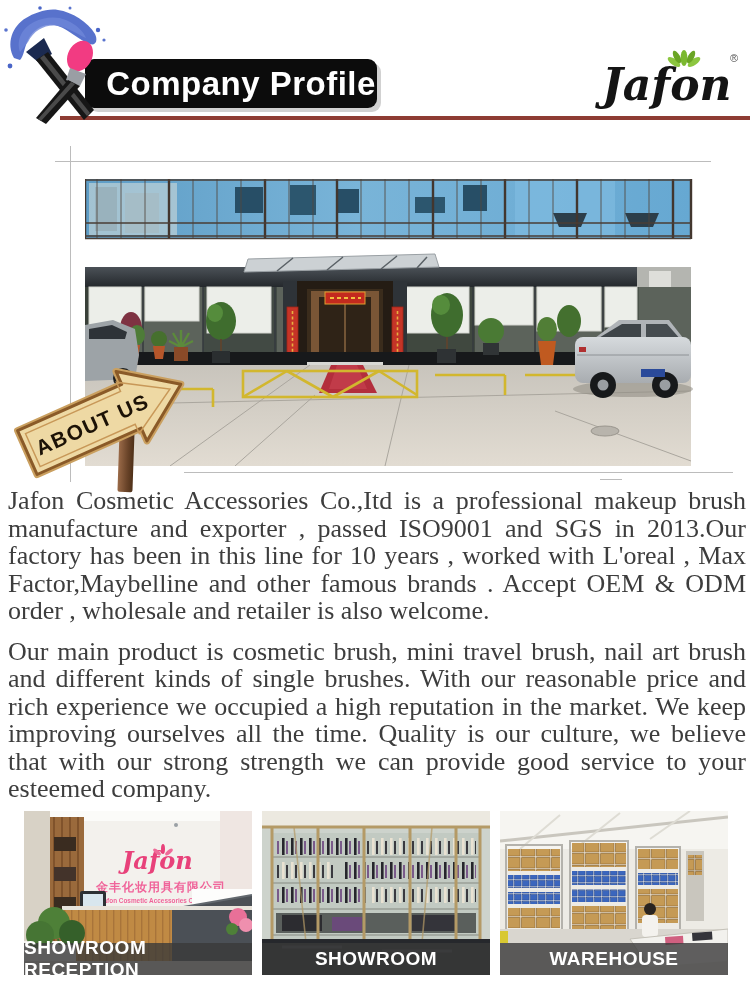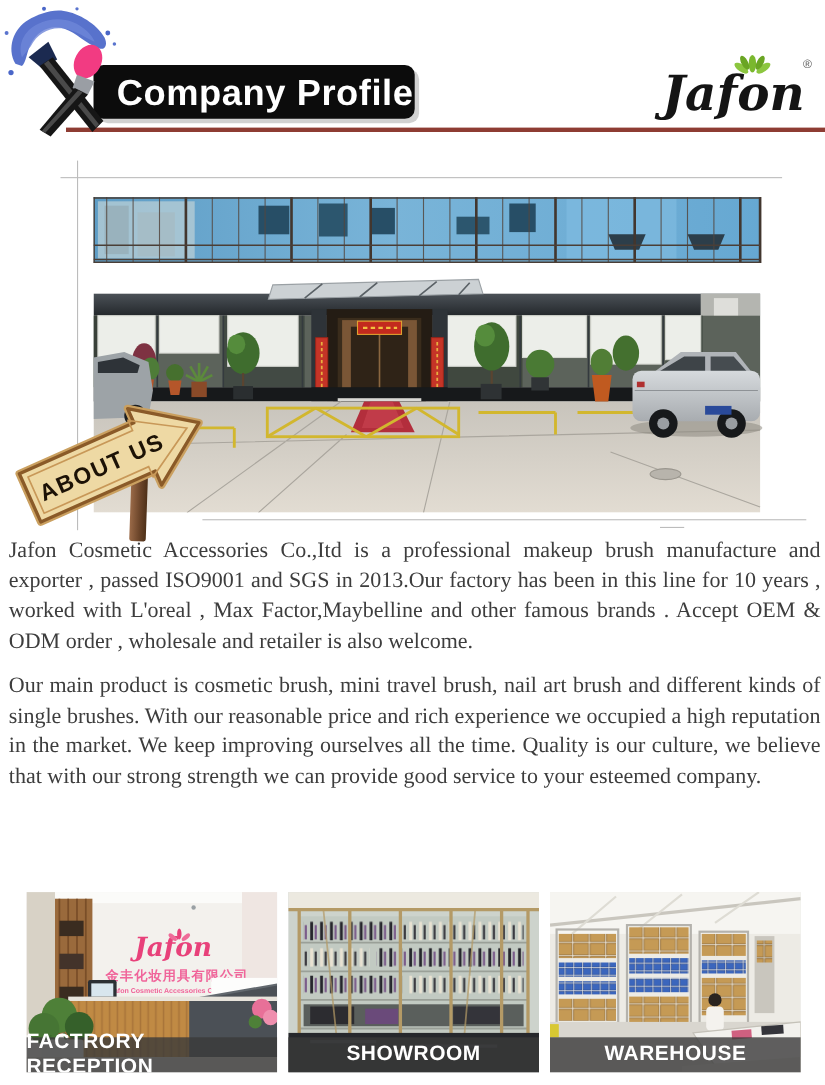--- a/index.html
+++ b/index.html
@@ -22,21 +22,21 @@
   .hero-photo { position:absolute; left:85px; top:179px; z-index:2; }
 
   
   .sign-post { position:absolute; left:119px; top:402px; width:15px; height:90px;
     background:linear-gradient(90deg,#9a6a48,#6a4429 60%,#4e3018); transform:rotate(2deg); z-index:5; border-radius:2px;}
   .about-sign { position:absolute; left:14px; top:376px; width:182px; height:84px;
     transform:rotate(-24deg); z-index:6; }
 
   
   .copy { position:absolute; left:8px; top:487px; width:738px; display:flex; flex-direction:column; gap:13px; z-index:2; }
-  .copy p { font-family:"Liberation Serif", serif; font-size:20px; line-height:27.5px;
+  .copy p { font-family:"Liberation Serif", serif; font-size:26px; line-height:27.5px;
     color:#3d3d3d; text-align:justify; }
 
   
   .gallery { position:absolute; left:0; top:811px; width:750px; height:164px; z-index:2; }
   .g-item { position:absolute; top:0; width:228px; height:164px; overflow:hidden; background:#eee; }
   .g-item svg { display:block; }
   .g-cap { position:absolute; left:0; bottom:0; width:100%; height:32px;
     background:rgba(58,58,58,0.80); color:#ffffff; font-size:19px; font-weight:bold;
     display:flex; align-items:center; justify-content:center; letter-spacing:0.5px;
     font-family:"Liberation Sans", sans-serif; }
@@ -296,21 +296,21 @@
             <circle cx="48" cy="122" r="13" fill="#35602a"></circle>
           <circle cx="16" cy="124" r="14" fill="#467534"></circle>
           <path d="M22,130 q-4,18 2,30 M34,128 q6,16 2,32" stroke="#3c6a2e" stroke-width="2" fill="none"></path>
           <rect x="14" y="134" width="38" height="30" rx="3" fill="#ececea"></rect>
           <circle cx="214" cy="106" r="9" fill="#e87098"></circle>
             <circle cx="222" cy="114" r="7" fill="#ef8fae"></circle>
           <circle cx="208" cy="118" r="6" fill="#4e8038"></circle>
         </g>
         <rect y="150" width="228" height="14" fill="#d8d2ca"></rect>
       </svg>
-      <div class="g-cap">FACTRORY RECEPTION</div>
+      <div class="g-cap">SHOWROOM RECEPTION</div>
     </div>
 
     <div class="g-item" style="left:500px;">
       <svg width="228" height="164" viewBox="0 0 228 164">
         <defs>
           <pattern id="pBox" width="15" height="12" patternUnits="userSpaceOnUse">
             <rect x="0.6" y="0.6" width="13.4" height="10.4" fill="#c59a55" stroke="#9a733a" stroke-width="0.8"></rect>
           </pattern>
           <pattern id="pBins" width="8" height="7" patternUnits="userSpaceOnUse">
             <rect x="0.5" y="0.5" width="6.6" height="5.6" fill="#3b66bd" stroke="#28488e" stroke-width="0.6"></rect>

